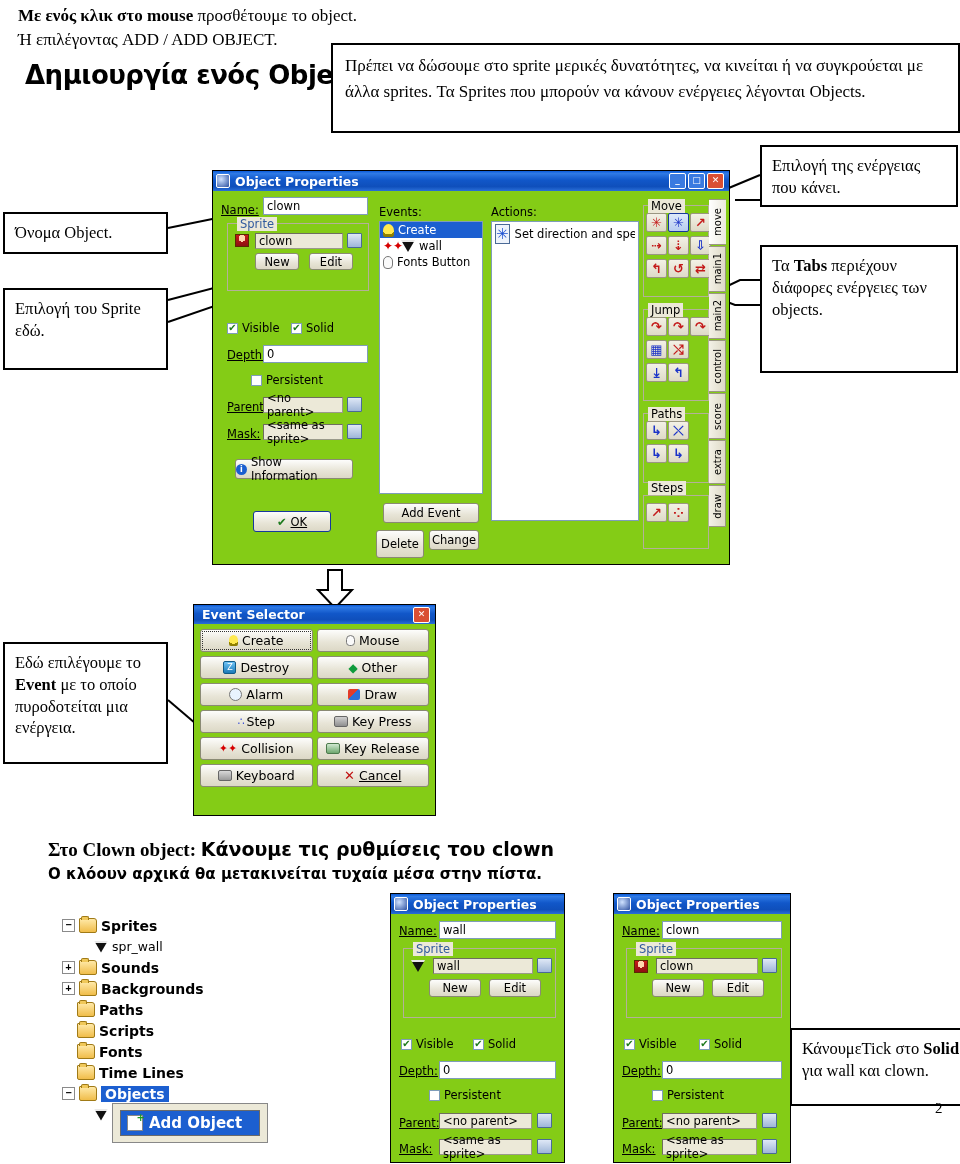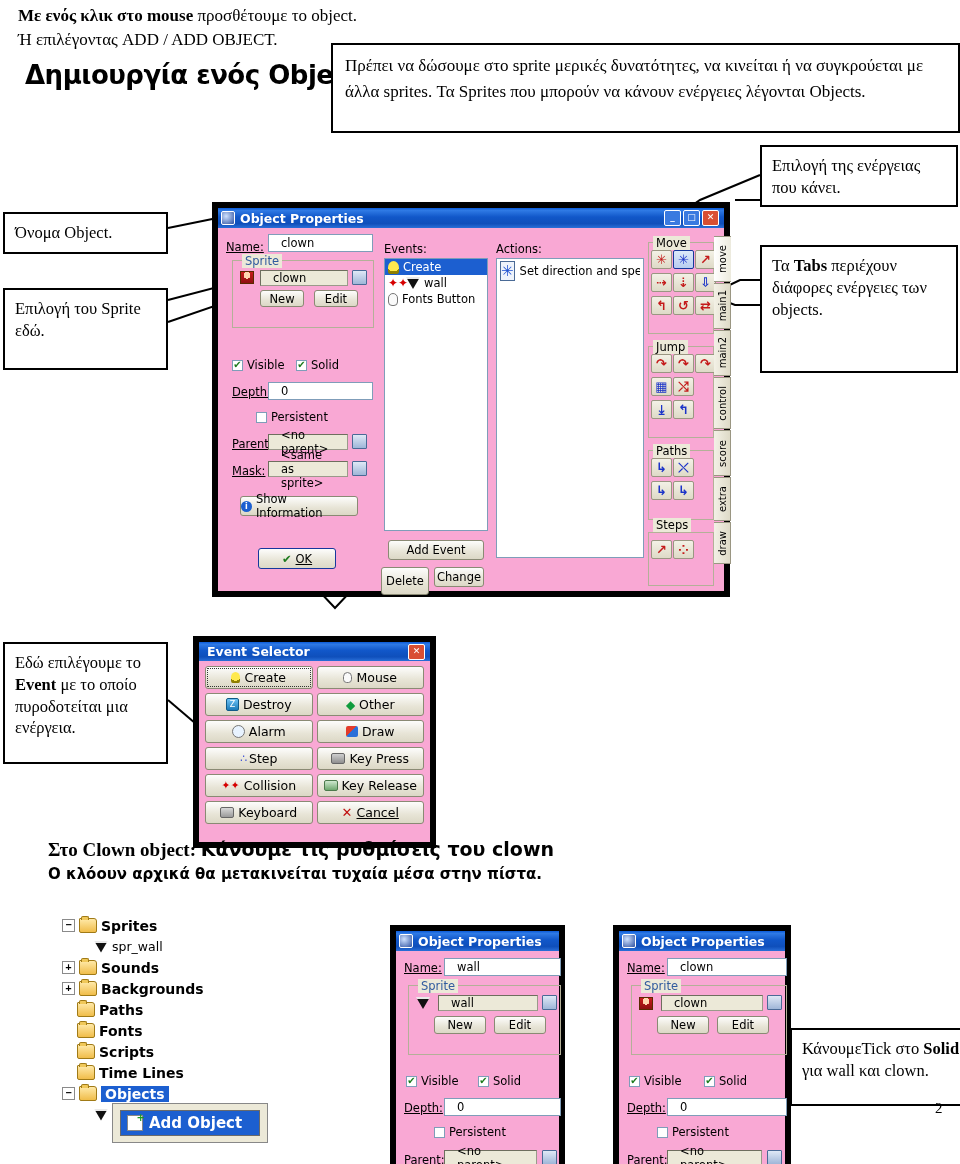--- a/index.html
+++ b/index.html
@@ -36,25 +36,24 @@
     font-family:"DejaVu Sans",sans-serif;font-size:14.5px;line-height:1.5;}
   #callout-tick{left:790px;top:1028px;width:185px;height:78px;}
   .callout b{font-weight:bold;}
 
   
   .leader{stroke:#000;fill:none;stroke-width:2;}
 
   
   .xpwin{
     position:absolute;
-    background:#f9a8d4;
-    border:6px solid #000000;
+    background:#84cc16;
+    border:1px solid #000000;
     box-sizing:border-box;
     font-family:"DejaVu Sans",sans-serif;
-    margin-top:32px;
   }
   .xptitle{
     height:20px;
     background:linear-gradient(to bottom,#0a5ad8 0%,#2f7ae5 12%,#1157c9 45%,#0f4fbb 78%,#2a6fd8 100%);
     color:#fff;font-size:12.5px;font-weight:bold;
     display:flex;align-items:center;padding:0 3px;
     font-family:"DejaVu Sans",sans-serif;
     white-space:nowrap;
   }
   .xptitle .tt{margin-left:5px;}
@@ -62,21 +61,21 @@
   .wbtn{width:15px;height:14px;border:1px solid #fff;border-radius:2px;
     background:#3a7ae0;color:#fff;font-size:9px;line-height:12px;text-align:center;font-weight:bold;}
   .wbtn.close{background:#d94f33;}
   .ticon{width:12px;height:12px;border-radius:2px;background:radial-gradient(circle at 35% 35%,#cfe2ff,#2b4fa0);border:1px solid #fff;}
 
   
   .flabel{font-size:11.5px;color:#000;font-family:"DejaVu Sans",sans-serif;}
   .ul{text-decoration:underline;}
   .tbox{
     background:#fff;border:1px solid #7f9db9;box-sizing:border-box;
-    font-size:11.5px;padding:1px 12px;color:#000;font-family:"DejaVu Sans",sans-serif;
+    font-size:11.5px;padding:1px 3px;color:#000;font-family:"DejaVu Sans",sans-serif;
     display:flex;align-items:center;
   }
   .tbox.sunk{background:#ece9d8;border:1px solid #9a9a8a;border-top-color:#6e6e5e;border-left-color:#6e6e5e;}
   .btn{
     background:linear-gradient(to bottom,#fdfdfc,#e7e4d6 60%,#dcd8c6);
     border:1px solid #8a8a74;border-radius:3px;box-sizing:border-box;
     font-size:11.5px;display:flex;align-items:center;justify-content:center;gap:4px;
     font-family:"DejaVu Sans",sans-serif;color:#000;
   }
   .group{border:1px solid #b4b098;box-sizing:border-box;}
@@ -466,25 +465,25 @@
     <span class="expander">+</span>
     <span class="folder"></span>
     <span>Backgrounds</span>
   </div>
   <div class="tnode" style="padding-left:15px;">
     <span class="folder"></span>
     <span>Paths</span>
   </div>
   <div class="tnode" style="padding-left:15px;">
     <span class="folder"></span>
+    <span>Scripts</span>
+  </div>
+  <div class="tnode" style="padding-left:15px;">
+    <span class="folder"></span>
     <span>Fonts</span>
-  </div>
-  <div class="tnode" style="padding-left:15px;">
-    <span class="folder"></span>
-    <span>Scripts</span>
   </div>
   <div class="tnode" style="padding-left:15px;">
     <span class="folder"></span>
     <span>Time Lines</span>
   </div>
   <div class="tnode">
     <span class="expander">−</span>
     <span class="folder"></span>
     <span class="tree-sel">Objects</span>
   </div>

